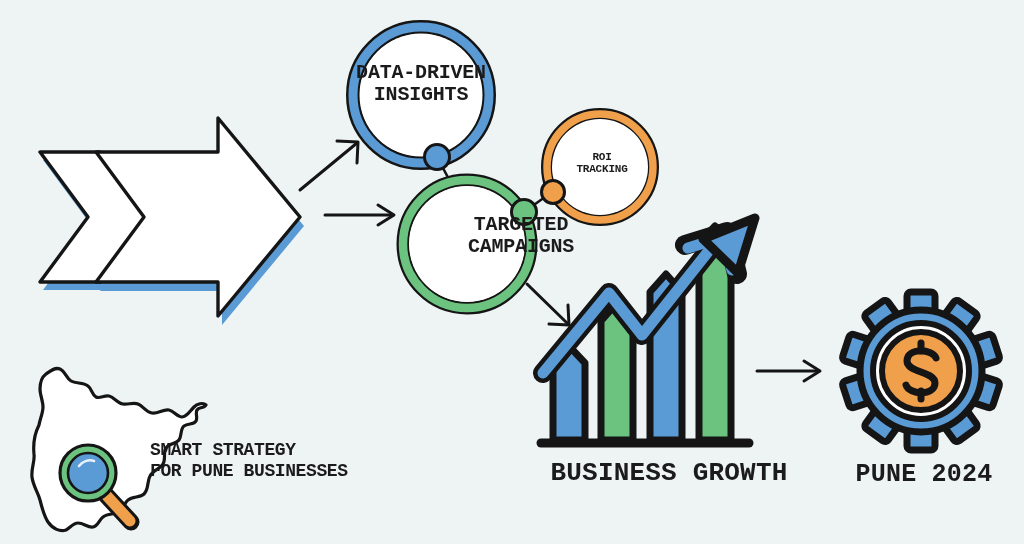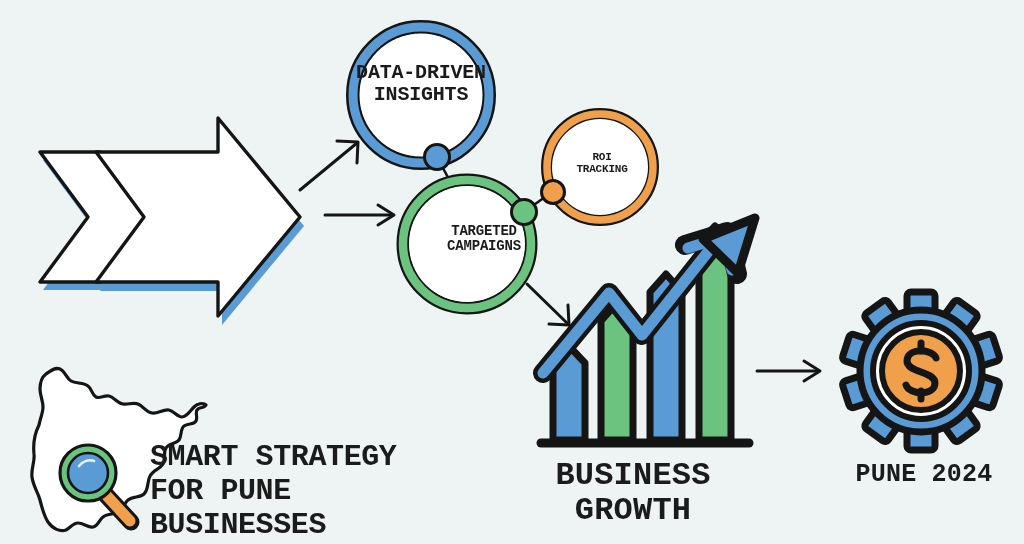--- a/index.html
+++ b/index.html
@@ -41,45 +41,46 @@
   #label-data-driven {
     left: 338px; top: 62px; width: 166px;
     font-size: 20px;
   }
   #label-roi {
     left: 543px; top: 136px; width: 118px;
     font-size: 11px;
     margin-top: 16px;
   }
   #label-targeted {
-    left: 410px; top: 224px; width: 148px;
-    font-size: 14px;
+    left: 410px; top: 214px; width: 148px;
+    font-size: 20px;
+    padding-left: 37px;
   }
   
   #label-performance {
     left: 86px; top: 188px; width: 212px;
     font-size: 25px;
     color: #5b9bd5;
     letter-spacing: 0px;
     line-height: 1.18;
   }
   
   #label-business-growth {
-    left: 488px; top: 459px; width: 290px;
-    font-size: 32px;
+    left: 524px; top: 459px; width: 290px;
+    font-size: 26px;
     letter-spacing: 0.2px;
   }
   #label-pune-2026 {
     left: 836px; top: 461px; width: 176px;
     font-size: 25px;
     letter-spacing: 0.2px;
   }
   #label-smart-strategy {
     left: 150px; top: 440px; width: 300px;
-    font-size: 30px;
+    font-size: 18px;
     text-align: left;
     line-height: 1.14;
     letter-spacing: -0.4px;
   }
 </style>
 </head>
 <body>
 
 <div id="stage">
 

